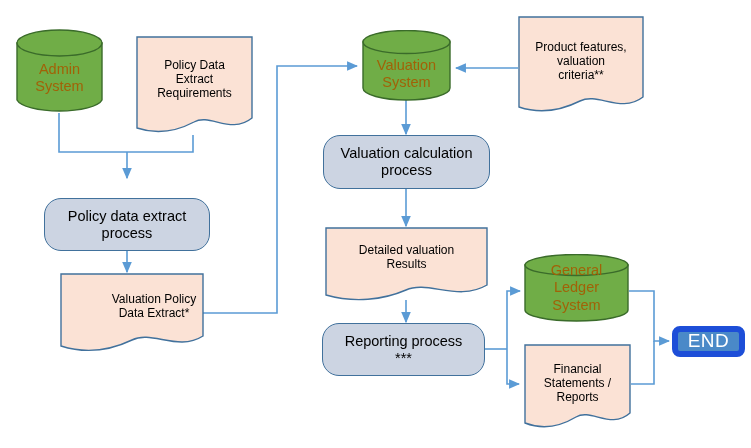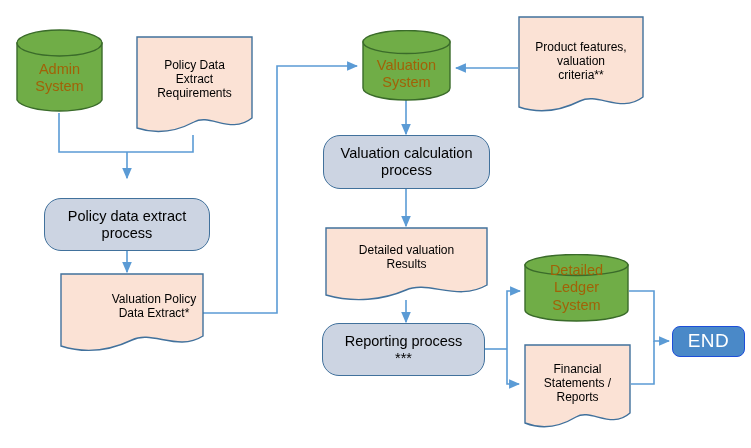--- a/index.html
+++ b/index.html
@@ -75,21 +75,21 @@
     justify-content: center;
     text-align: center;
     font-size: 14.5px;
     color: #a16207;
     line-height: 1.18;
     white-space: pre-line;
   }
   
   .term {
     background: #4a89c8;
-    border: 1px solid #1d4ed8;
+    border: 6px solid #1d4ed8;
     border-radius: 8px;
     color: #ffffff;
     font-size: 19px;
     letter-spacing: 0.5px;
   }
 </style>
 </head>
 <body>
 
 <div id="canvas">
@@ -195,21 +195,21 @@
   <div class="node proc" style="left:322px; top:323px; width:163px; height:53px;">
     <span>Reporting process
 ***</span>
   </div>
 
   <div class="cylwrap" style="left:524px; top:254px; width:105px; height:68px;">
     <svg width="105" height="68" viewBox="0 0 105 68" xmlns="http://www.w3.org/2000/svg">
       <path d="M1,11 L1,56 A51.5,11 0 0 0 104,56 L104,11 Z" fill="#70ad47" stroke="#3a6b2a" stroke-width="1.4"></path>
       <ellipse cx="52.5" cy="11" rx="51.5" ry="10.5" fill="#70ad47" stroke="#3a6b2a" stroke-width="1.4"></ellipse>
     </svg>
-    <div class="cyllabel" style="top:5px; height:58px;">Detailed
+    <div class="cyllabel" style="top:5px; height:58px;">General
 Ledger
 System</div>
   </div>
 
   <div class="docwrap" style="left:524px; top:344px; width:107px; height:87px;">
     <svg width="107" height="87" viewBox="0 0 107 87" xmlns="http://www.w3.org/2000/svg">
       <path d="M1,1 L106,1 L106,69 C87,86 67,64 52,73 C37,82 19,86 1,79 Z" fill="#fbe2d5" stroke="#41719c" stroke-width="1.4"></path>
     </svg>
     <div class="doclabel" style="top:8px; height:62px;">Financial
 Statements /

